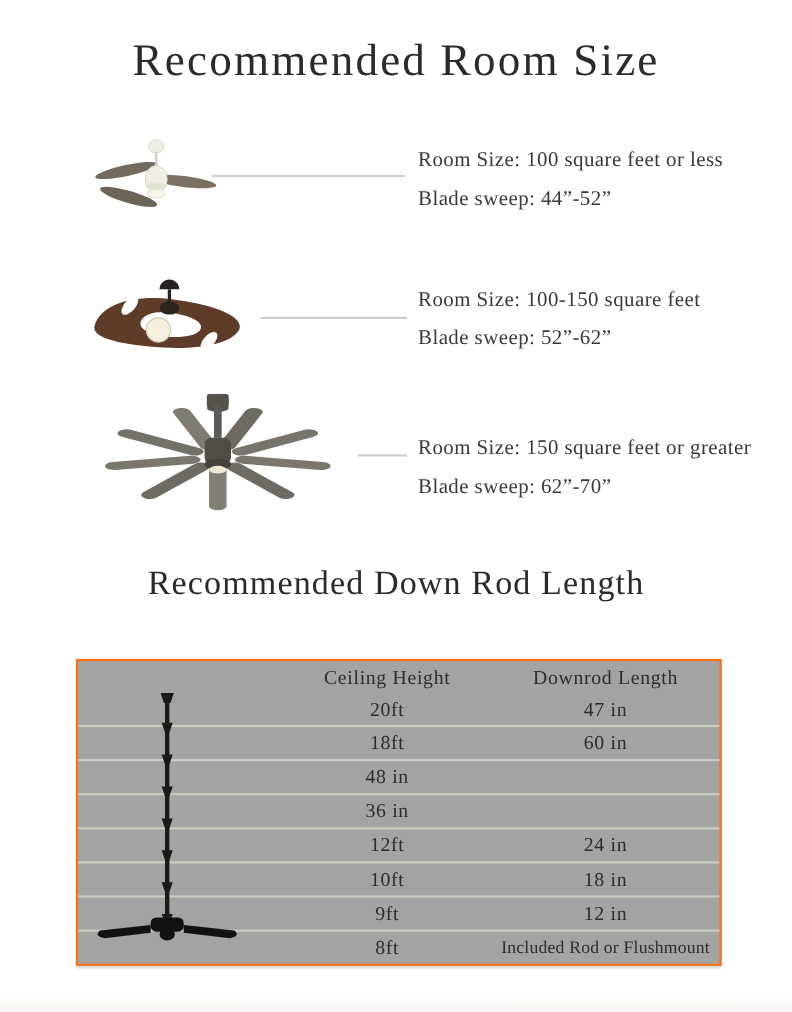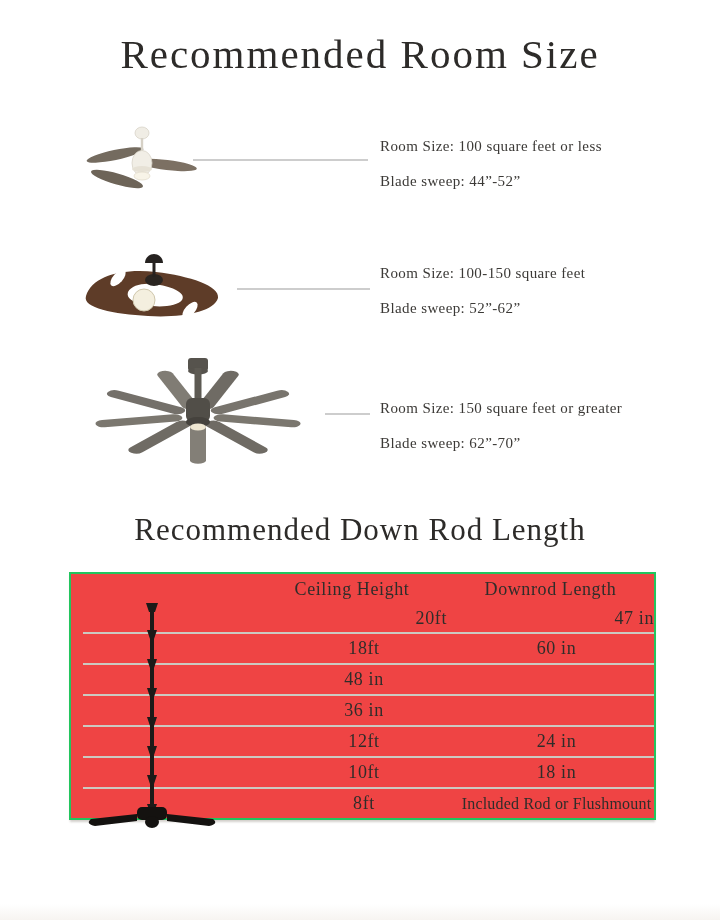--- a/index.html
+++ b/index.html
@@ -14,37 +14,37 @@
     background:linear-gradient(#ffffff,#f7f4f1);
   }
   .main-title{
     position:absolute;left:0;width:720px;text-align:center;
     font-weight:normal;color:#2d2b29;margin:0;
   }
   .title-room{top:30px;font-size:41px;letter-spacing:2px;}
   .title-rod{top:512px;font-size:31px;letter-spacing:1px;}
   .fan-img{position:absolute;}
   .lead-line{position:absolute;height:2px;background:#cdcdcd;}
-  .desc{position:absolute;left:380px;font-size:15px;letter-spacing:.4px;color:#3b3936;}
+  .desc{position:absolute;left:380px;font-size:19px;letter-spacing:.4px;color:#3b3936;}
   .desc p{margin:0 0 15px 0;line-height:20px;}
   
   .rod-table{
-    position:absolute;left:69px;top:572px;width:583px;
-    border:2px solid #22c55e;background:#ef4444;
+    position:absolute;left:69px;top:599px;width:583px;
+    border:2px solid #f97316;background:#a3a3a3;
     box-shadow:0 3px 2px -1px rgba(130,120,110,.35);
     font-size:18px;letter-spacing:.6px;color:#2f2d2a;
   }
   .t-row{
     display:grid;grid-template-columns:186px 190px 1fr;
     align-items:center;text-align:center;
   }
   .t-row > span{display:block;}
   .t-head-row{height:30px;}
-  .t-first-row{height:28px;text-align:right;}
-  .t-data-row{height:29px;border-top:2px solid #ccc9c1;margin-left:12px;}
+  .t-first-row{height:28px;}
+  .t-data-row{height:29px;border-top:2px solid #ccc9c1;}
   .t-last-row span.rod-val{font-size:16px;letter-spacing:.2px;}
   .rod-diagram{
     position:absolute;left:0;top:0;width:186px;height:261px;
     pointer-events:none;
   }
 </style>
 </head>
 <body>
 
 <div class="page">
@@ -173,20 +173,25 @@
     <div class="t-row t-data-row">
       <span></span>
       <span>12ft</span>
       <span>24 in</span>
     </div>
     <div class="t-row t-data-row">
       <span></span>
       <span>10ft</span>
       <span>18 in</span>
     </div>
+    <div class="t-row t-data-row">
+      <span></span>
+      <span>9ft</span>
+      <span>12 in</span>
+    </div>
     <div class="t-row t-data-row t-last-row">
       <span></span>
       <span>8ft</span>
       <span class="rod-val">Included Rod or Flushmount</span>
     </div>
   </div>
 
   <div class="page-bottom-tint"></div>
 </div>
 

